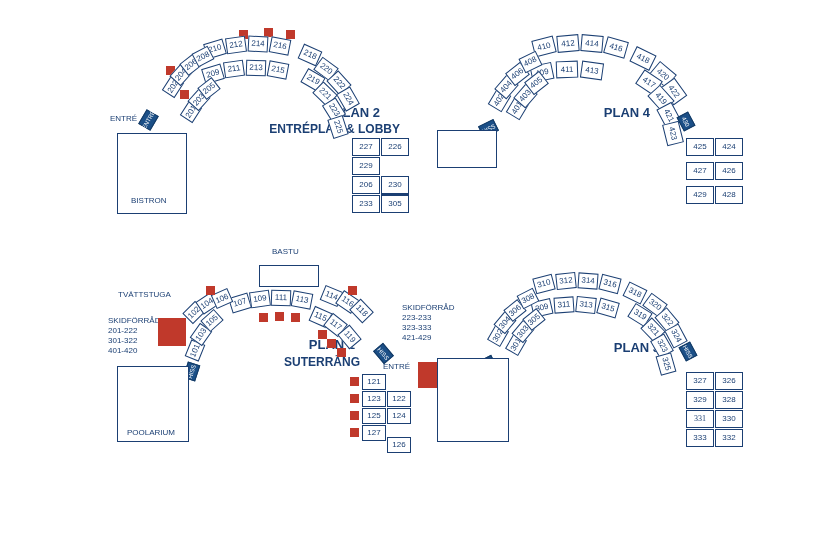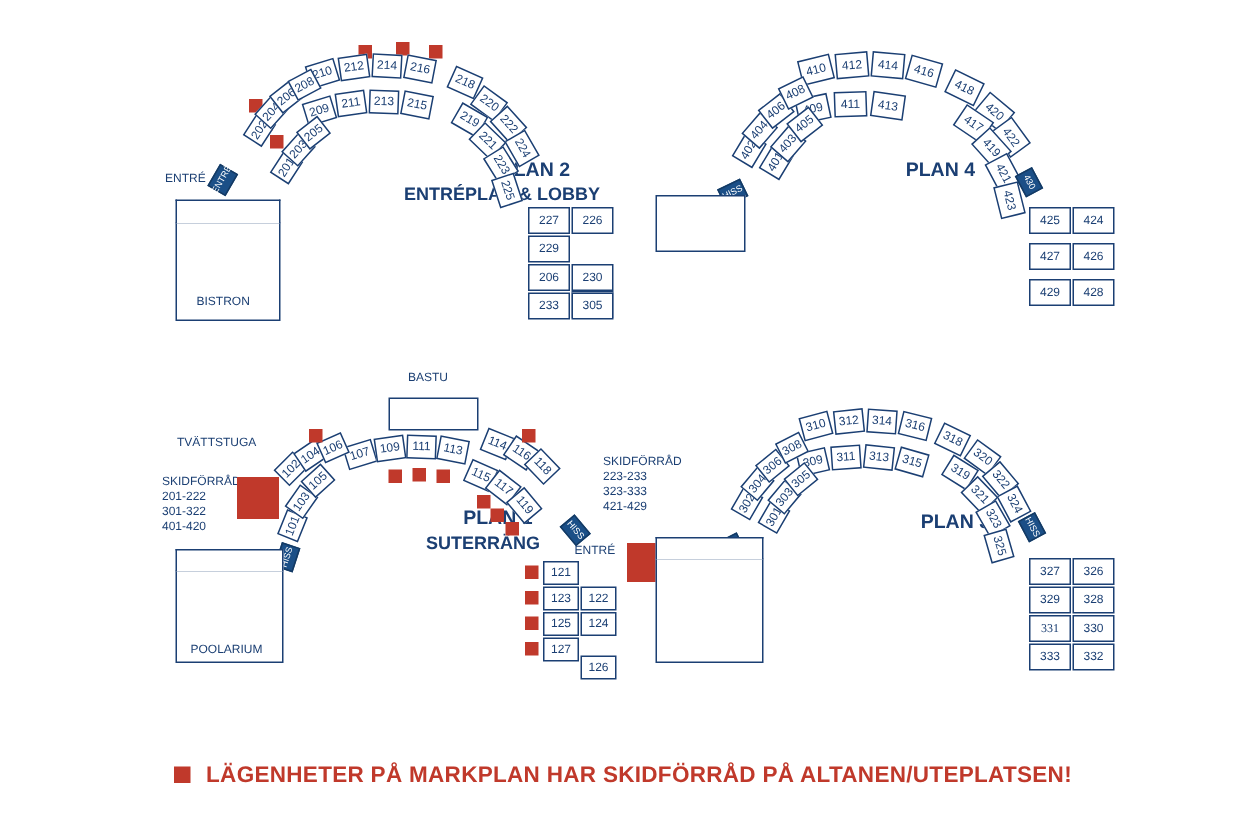--- a/index.html
+++ b/index.html
@@ -246,16 +246,13 @@
   <div class="cell" style="left:686px;top:410px;width:28px;height:18px;font-family:Liberation Serif, serif;">331</div>
   <div class="cell" style="left:686px;top:429px;width:28px;height:18px;">333</div>
   <div class="cell" style="left:715px;top:372px;width:28px;height:18px;">326</div>
   <div class="cell" style="left:715px;top:391px;width:28px;height:18px;">328</div>
   <div class="cell" style="left:715px;top:410px;width:28px;height:18px;">330</div>
   <div class="cell" style="left:715px;top:429px;width:28px;height:18px;">332</div>
 
   <div class="plain" style="left:437px;top:372px;width:72px;height:70px;"></div>
   <div class="plain" style="left:437px;top:358px;width:72px;height:15px;border-bottom:none;"></div>
 
-  <div class="footer">
-    <span class="fsq"></span><span>LÄGENHETER PÅ MARKPLAN HAR SKIDFÖRRÅD PÅ ALTANEN/UTEPLATSEN!</span>
-  </div>
 </div>
 
 </body></html>

